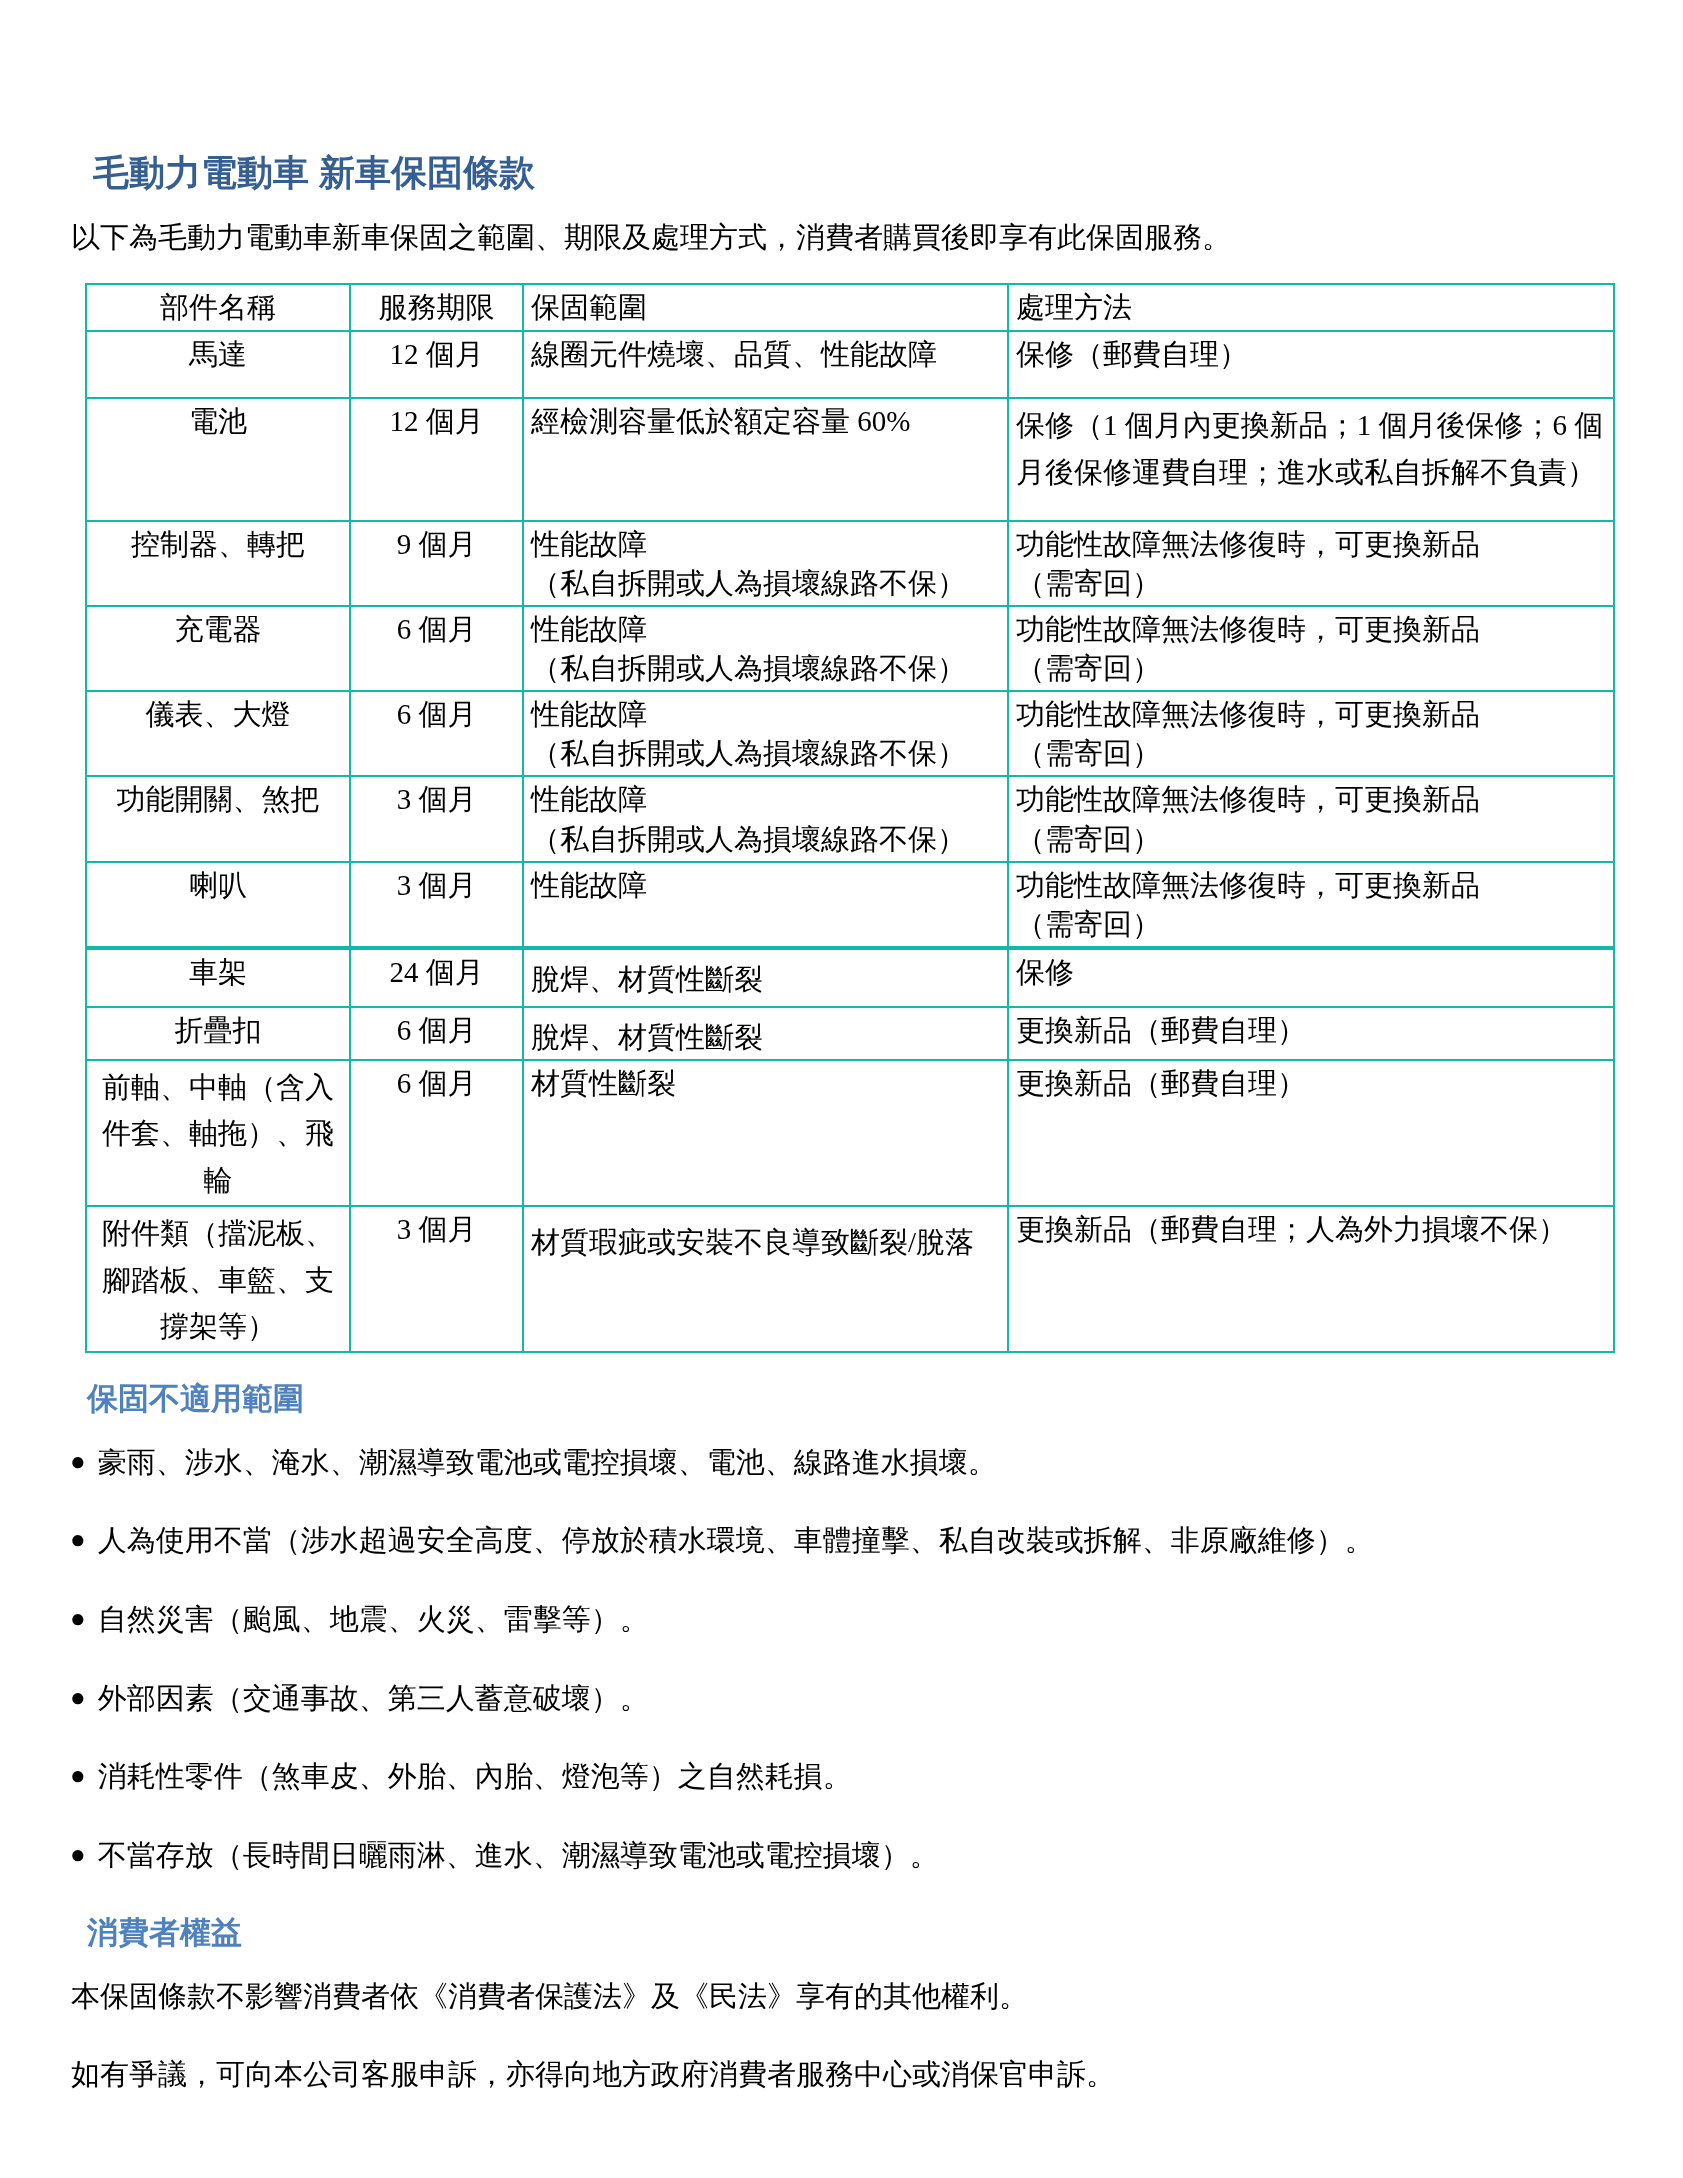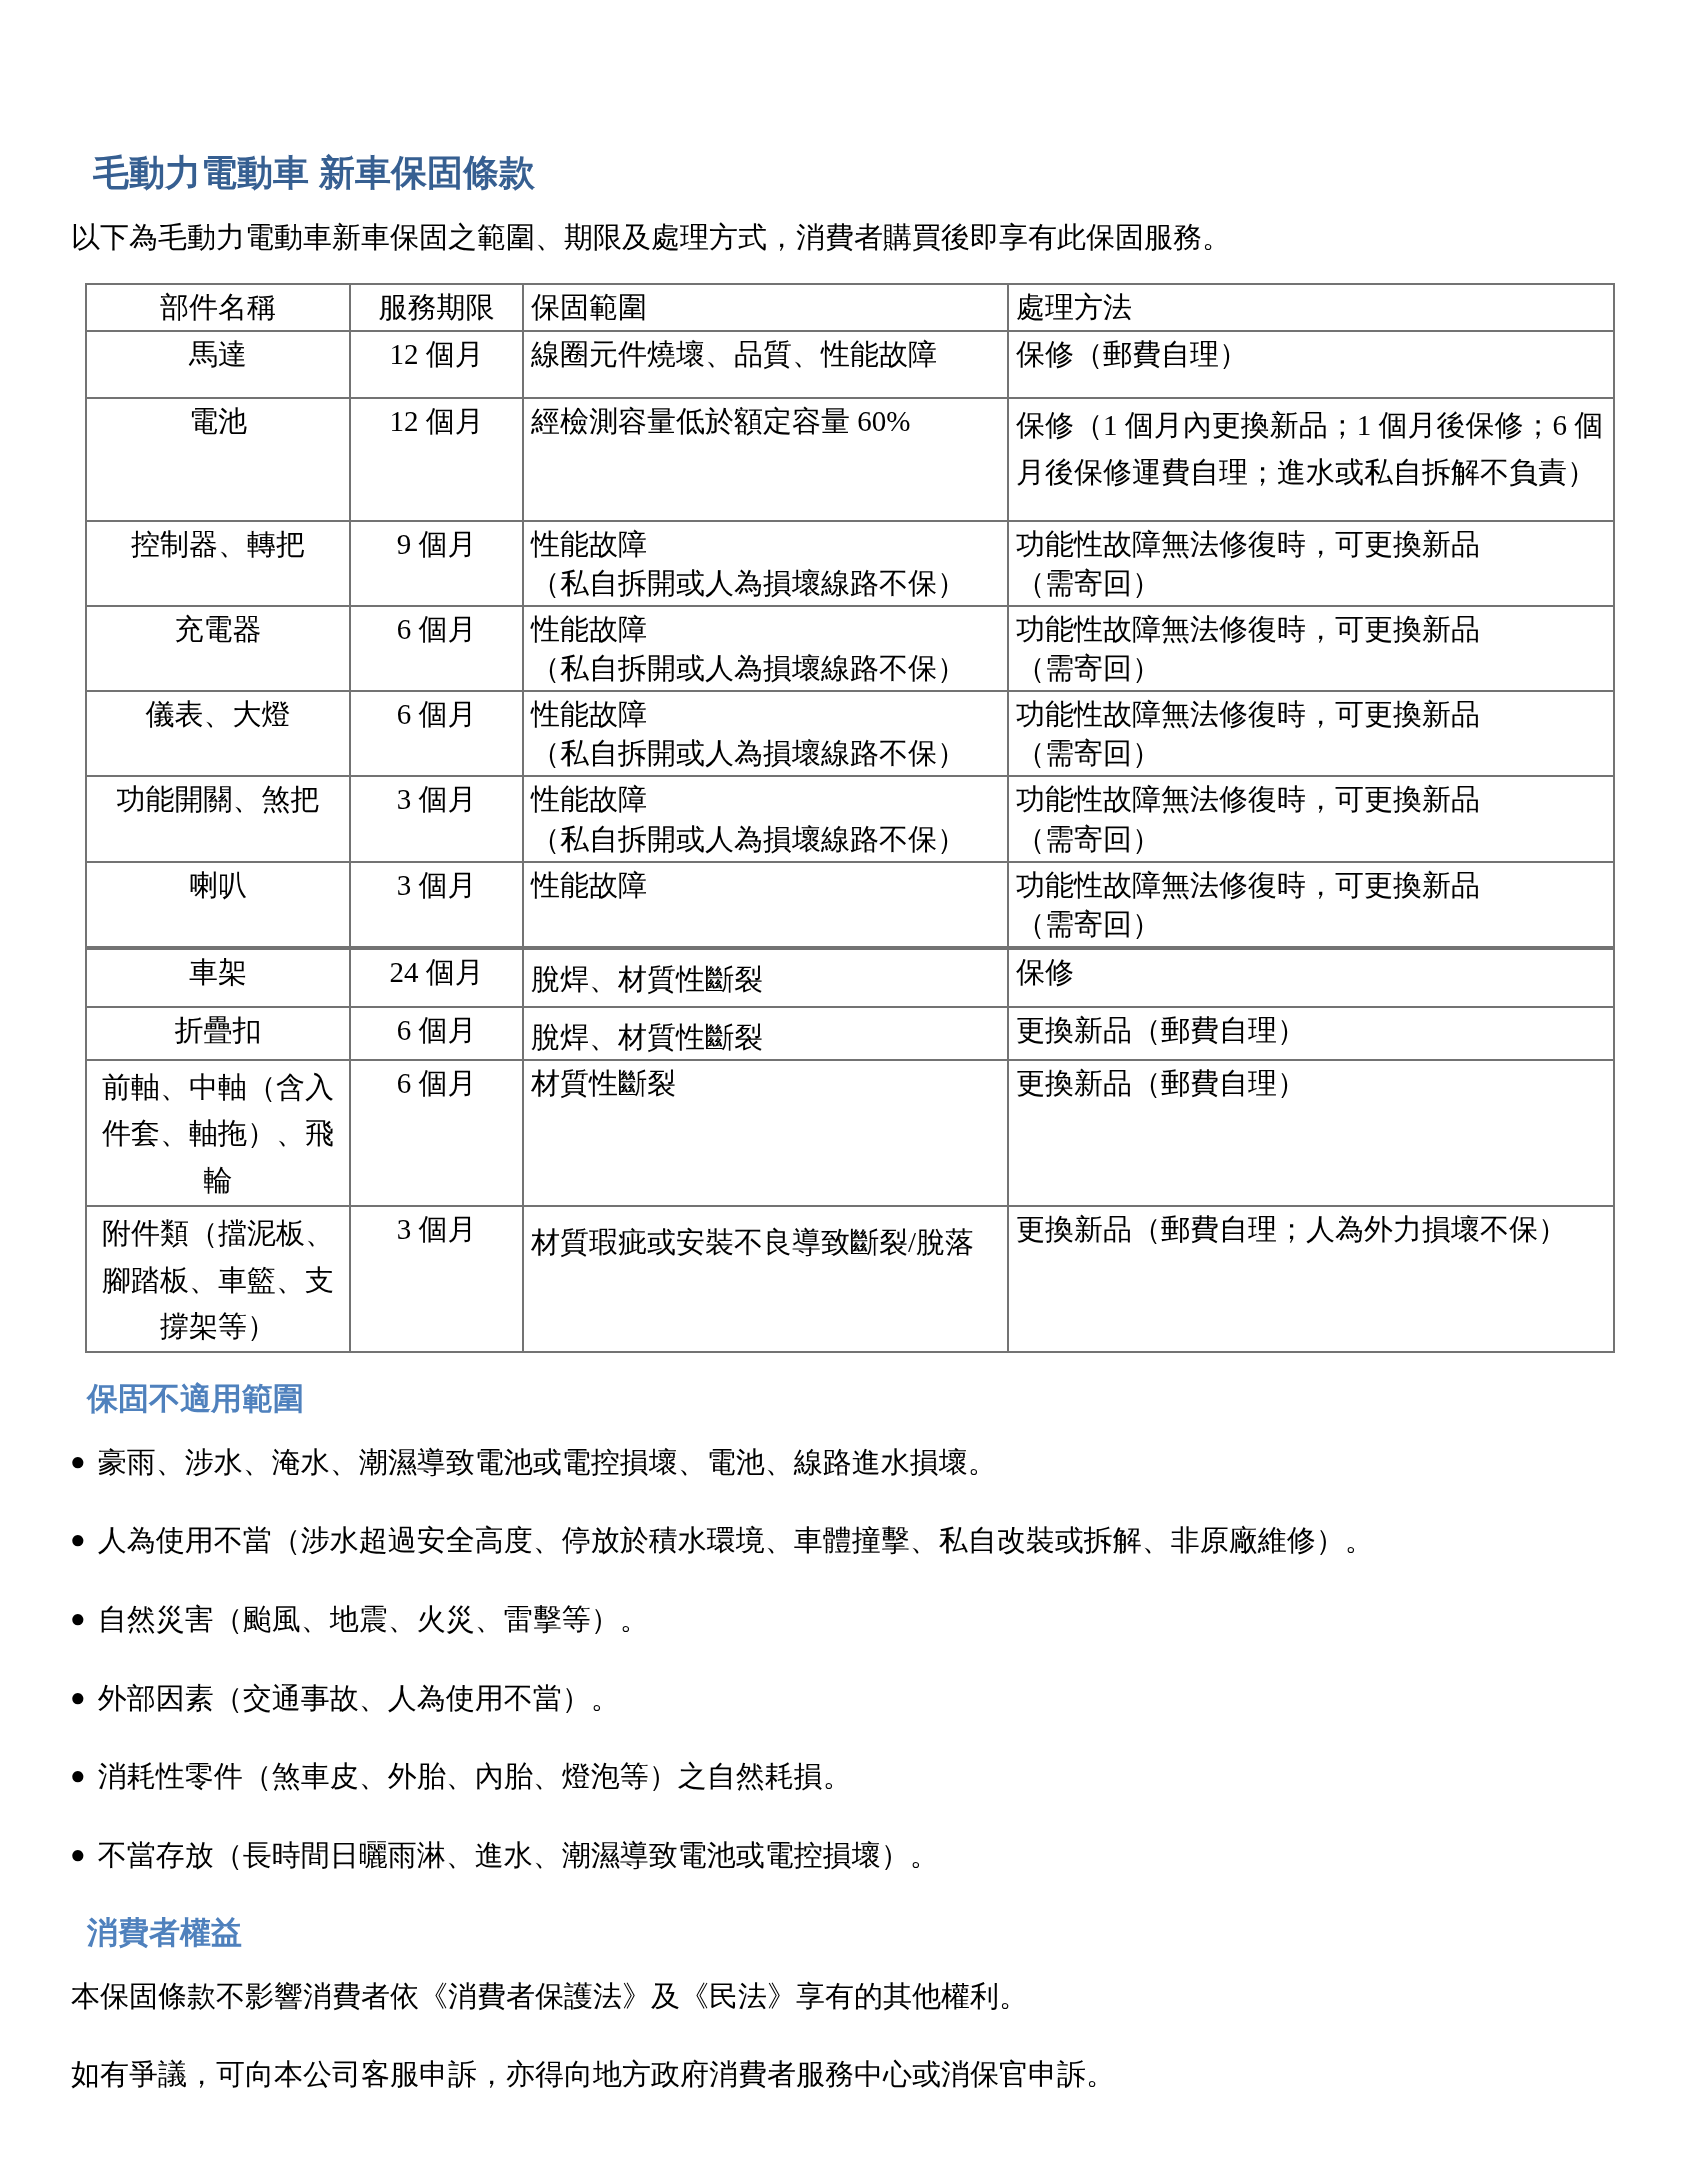--- a/index.html
+++ b/index.html
@@ -43,21 +43,21 @@
     border-collapse:collapse;
     table-layout:fixed;
     width:1529px;
     margin-left:18px;
   }
   table.warranty col.c1{width:264px;}
   table.warranty col.c2{width:173px;}
   table.warranty col.c3{width:485px;}
   table.warranty col.c4{width:606px;}
   table.warranty th, table.warranty td{
-    border:2px solid #737373;
+    border:2px solid #14b8a6;
     vertical-align:top;
     padding:3px 7px 2px 7px;
     font-weight:normal;
     white-space:pre-line;
     line-height:1.35;
     font-size:29px;
   }
   table.warranty .c{text-align:center;}
   table.warranty .l{text-align:left;}
   thead tr{height:45px;}
@@ -209,21 +209,21 @@
   <div class="bullet-row">
     <span class="bullet-glyph">●</span>
     <span>人為使用不當（涉水超過安全高度、停放於積水環境、車體撞擊、私自改裝或拆解、非原廠維修）。</span>
   </div>
   <div class="bullet-row">
     <span class="bullet-glyph">●</span>
     <span>自然災害（颱風、地震、火災、雷擊等）。</span>
   </div>
   <div class="bullet-row">
     <span class="bullet-glyph">●</span>
-    <span>外部因素（交通事故、人為使用不當）。</span>
+    <span>外部因素（交通事故、第三人蓄意破壞）。</span>
   </div>
   <div class="bullet-row">
     <span class="bullet-glyph">●</span>
     <span>消耗性零件（煞車皮、外胎、內胎、燈泡等）之自然耗損。</span>
   </div>
   <div class="bullet-row">
     <span class="bullet-glyph">●</span>
     <span>不當存放（長時間日曬雨淋、進水、潮濕導致電池或電控損壞）。</span>
   </div>
 

